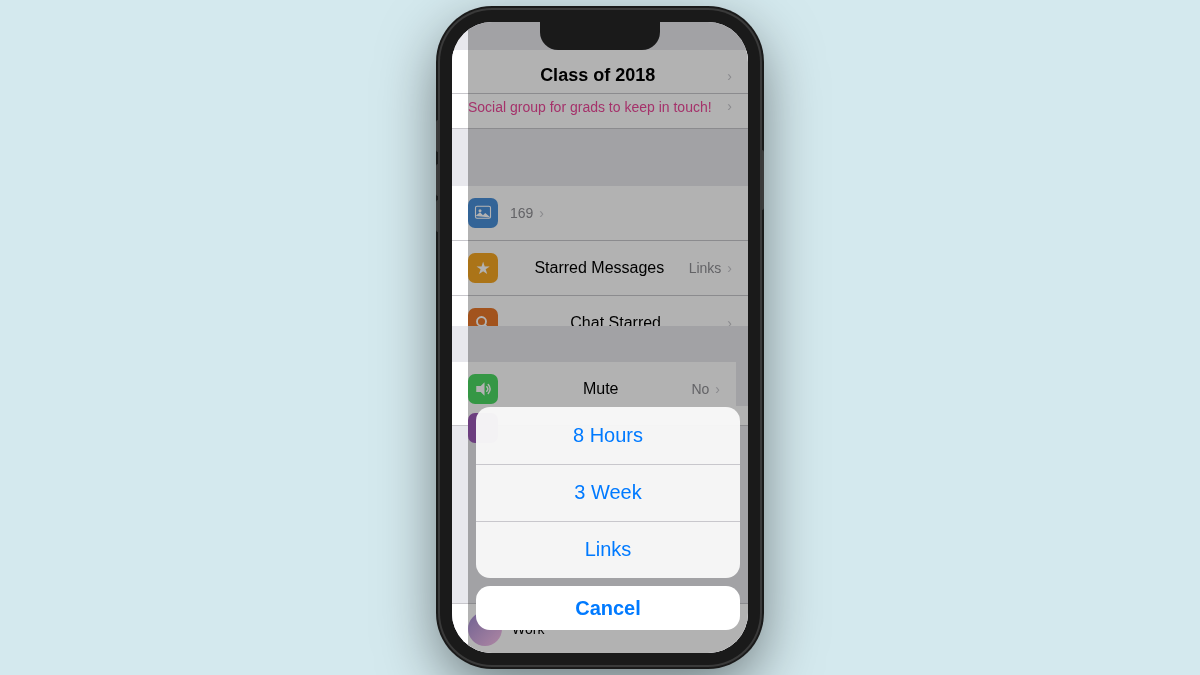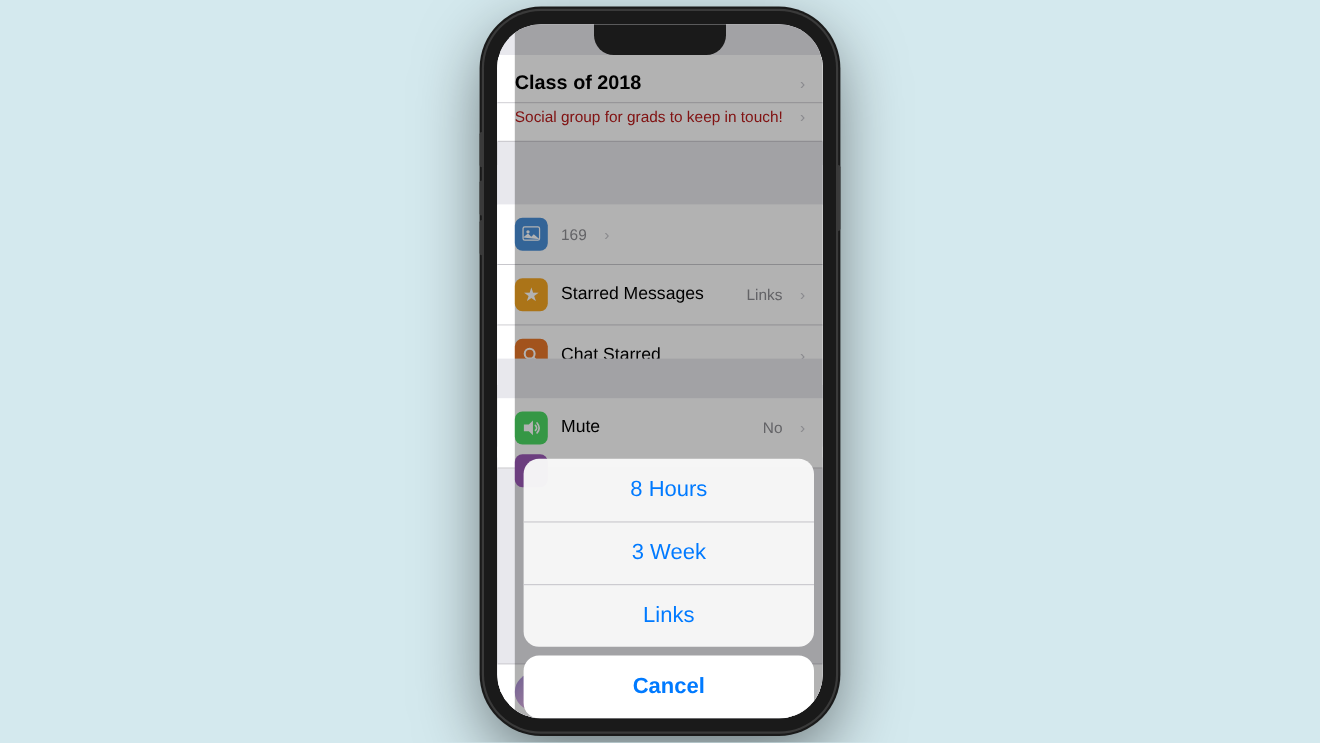--- a/index.html
+++ b/index.html
@@ -114,26 +114,27 @@
       padding: 12px 16px;
       background: white;
       border-bottom: 0.5px solid #c8c7cc;
       min-height: 44px;
     }
 
     .list-row-label {
       flex: 1;
       font-size: 16px;
       color: #000;
+      text-align: center;
     }
 
     .list-row-sublabel {
       font-size: 14px;
       color: #8e8e93;
-      margin-right: 16px;
+      margin-right: 6px;
     }
 
     .chevron {
       color: #c7c7cc;
       font-size: 14px;
     }
 
     .group-name-row {
       padding: 12px 16px 4px 16px;
       background: white;
@@ -146,21 +147,21 @@
     }
 
     .group-desc-row {
       padding: 4px 16px 12px 16px;
       background: white;
       border-bottom: 0.5px solid #c8c7cc;
     }
 
     .group-desc-text {
       font-size: 14px;
-      color: #b91c1c;
+      color: #ec4899;
     }
 
     
     .section-gap {
       height: 36px;
       background: #e8e8ed;
     }
 
     
     .row-icon {
@@ -186,21 +187,21 @@
     .action-sheet-overlay {
       position: absolute;
       bottom: 0;
       left: 0;
       right: 0;
       top: 0;
       background: rgba(0,0,0,0.3);
       display: flex;
       flex-direction: column;
       justify-content: flex-end;
-      padding: 0 8px 0 8px;
+      padding: 0 8px 23px 8px;
       z-index: 5;
       margin-left: 16px;
     }
 
     .action-sheet {
       background: rgba(248,248,248,0.97);
       border-radius: 14px;
       overflow: hidden;
       margin-bottom: 8px;
     }
@@ -229,21 +230,21 @@
     .cancel-sheet {
       background: white;
       border-radius: 14px;
       overflow: hidden;
     }
 
     .cancel-option {
       display: flex;
       align-items: center;
       justify-content: center;
-      height: 57px;
+      height: 44px;
       font-size: 20px;
       font-weight: 600;
       color: #007aff;
       cursor: pointer;
     }
 
     
     .bottom-work-row {
       position: absolute;
       bottom: 0;
@@ -326,21 +327,21 @@
               </svg>
             </div>
             <span class="list-row-label">Chat Starred</span>
             <span class="list-row-sublabel"></span>
             <span class="chevron">›</span>
           </div>
         </div>
 
         <div class="section-gap" style="position:absolute; top: 304px; left:0; right:0;"></div>
 
-        <div style="position:absolute; top: 340px; left:0; right:0; background:#a3a3a3;">
+        <div style="position:absolute; top: 340px; left:0; right:12px; background:#a3a3a3;">
           <div class="list-row">
             <div class="row-icon icon-green">
               <svg width="18" height="18" viewBox="0 0 24 24" fill="white">
                 <polygon points="3,8 9,8 14,3 14,21 9,16 3,16" fill="white"></polygon>
                 <path d="M17 9 Q20 12 17 15" stroke="white" stroke-width="2" fill="none" stroke-linecap="round"></path>
                 <path d="M19 6 Q24 12 19 18" stroke="white" stroke-width="2" fill="none" stroke-linecap="round"></path>
               </svg>
             </div>
             <span class="list-row-label">Mute</span>
             <span class="list-row-sublabel">No</span>

